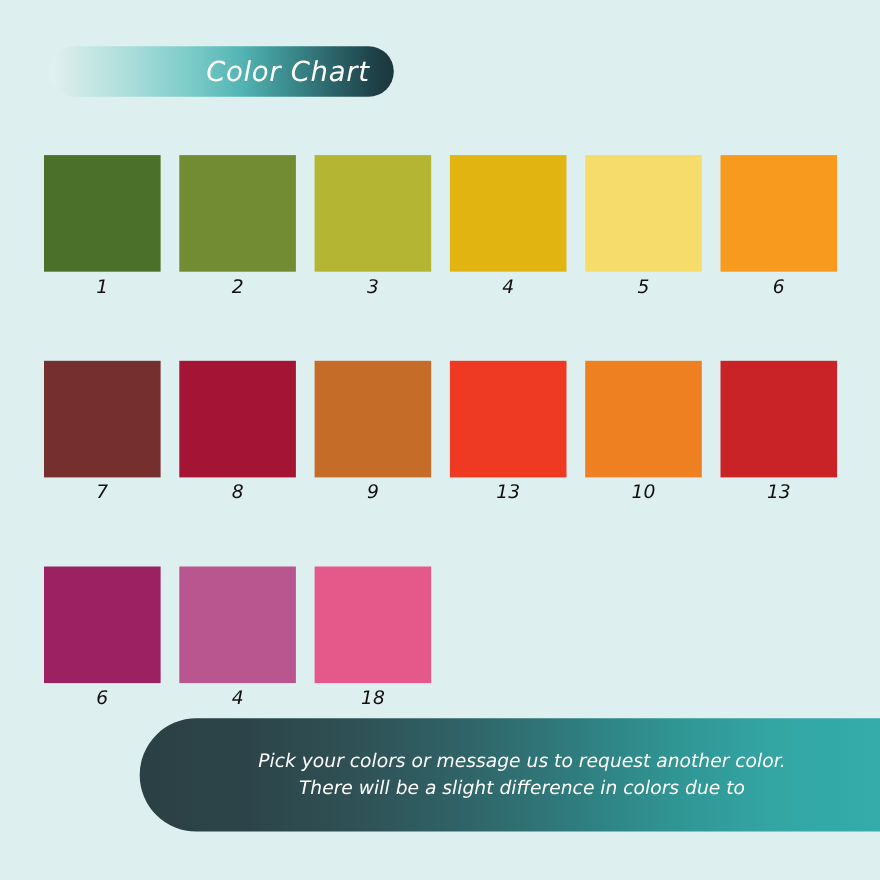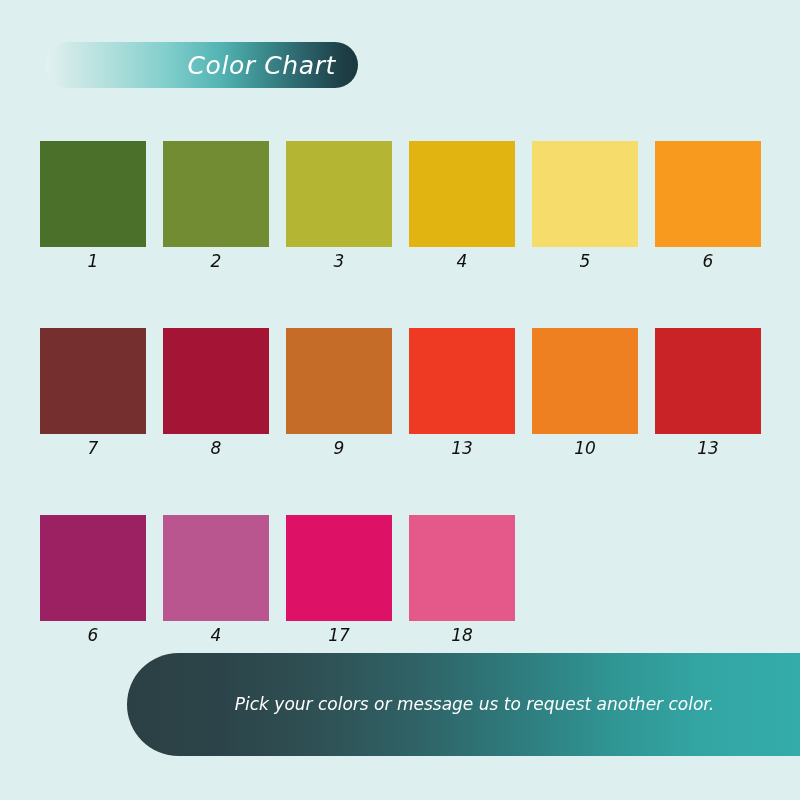--- a/index.html
+++ b/index.html
@@ -188,26 +188,23 @@
       </div>
       <div class="swatch-cell">
         <div class="swatch-chip" style="background-color: rgb(156, 33, 99);"></div>
         <div class="swatch-label">6</div>
       </div>
       <div class="swatch-cell">
         <div class="swatch-chip" style="background-color: rgb(185, 86, 143);"></div>
         <div class="swatch-label">4</div>
       </div>
       <div class="swatch-cell">
-        <div class="swatch-chip" style="background-color: rgb(221, 18, 102);"></div>
-        <div class="swatch-label">17</div>
-      </div>
-      <div class="swatch-cell">
         <div class="swatch-chip" style="background-color: rgb(229, 89, 138);"></div>
         <div class="swatch-label">18</div>
       </div>
     </div>
 
   <div class="footer-banner">
     <div class="footer-line">Pick your colors or message us to request another color.</div>
+    <div class="footer-line">There will be a slight difference in colors due to</div>
   </div>
 
 </div>
 
 </body></html>

